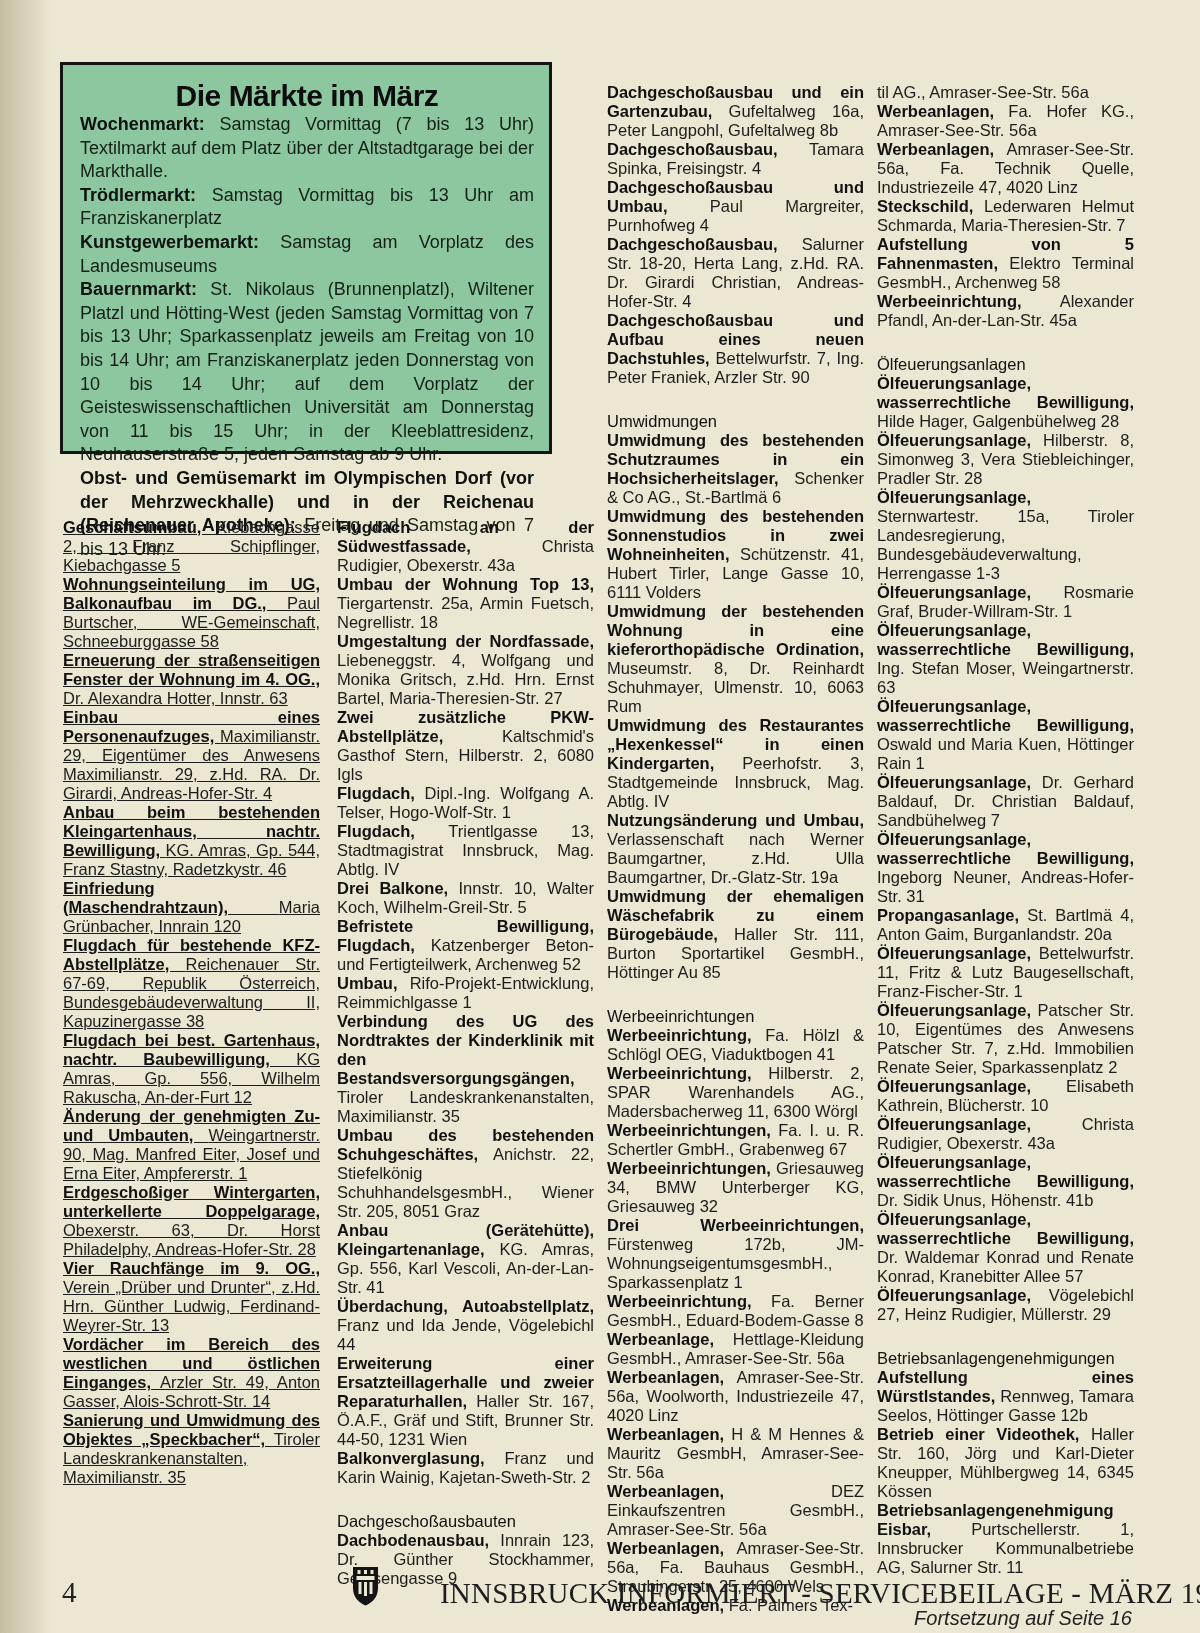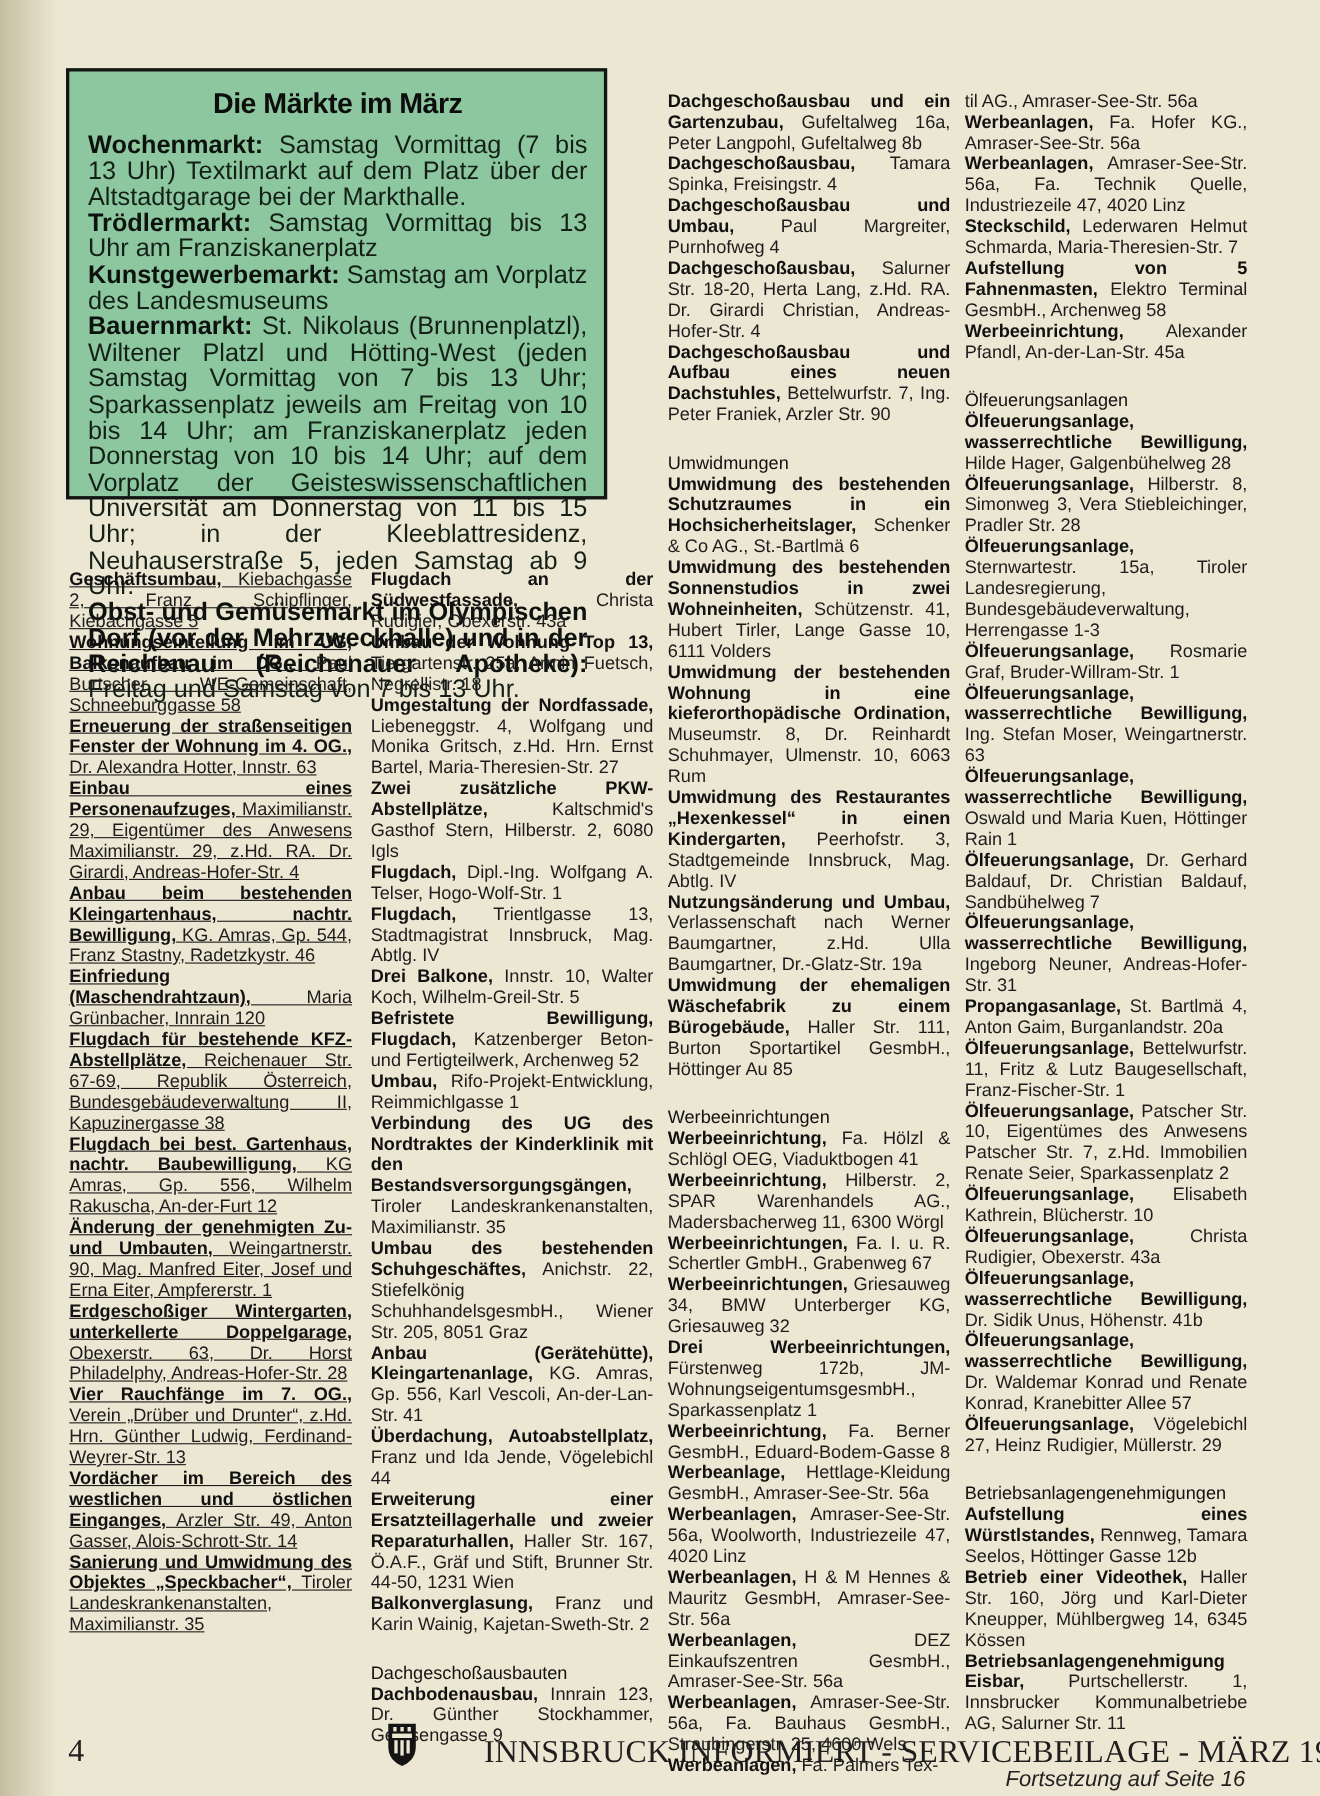--- a/index.html
+++ b/index.html
@@ -14,24 +14,24 @@
     background:linear-gradient(90deg, rgba(158,148,112,0.50), rgba(158,148,112,0.0));
     pointer-events:none;
   }
   
   .market-box{
     position:absolute; left:60px; top:62px; width:492px; height:392px;
     background:#8cc79f; border:3px solid #141414; box-sizing:border-box;
     padding:8px 15px 0 17px;
   }
   .market-box h1{
-    margin:6px 0 10px; text-align:center;
-    font-size:26px; font-weight:bold; letter-spacing:-0.5px; color:#0d0d0d;
+    margin:6px 0 0; text-align:center;
+    font-size:30px; font-weight:bold; letter-spacing:-0.5px; color:#0d0d0d;
   }
-  .m-item{ margin:0; font-size:23px; line-height:23.6px; text-align:justify; color:#123; color:#142017;}
+  .m-item{ margin:0; font-size:18px; line-height:23.6px; text-align:justify; color:#123; color:#142017;}
   .m-item b{ color:#0d120e; }
 
   
   .col{
     position:absolute; width:257px;
     font-size:16.5px; line-height:19px; text-align:justify;
     color:#1c1c1c;
     margin-top:28px;
   }
   #col-0{ left:63px;  top:490px;text-decoration:underline; }
@@ -79,21 +79,21 @@
       <p class="entry"><b>Geschäftsumbau, </b><span>Kiebachgasse 2, Franz Schipflinger, Kiebachgasse 5</span></p>
       <p class="entry"><b>Wohnungseinteilung im UG, Balkonaufbau im DG., </b><span>Paul Burtscher, WE-Gemeinschaft, Schneeburggasse 58</span></p>
       <p class="entry"><b>Erneuerung der straßenseitigen Fenster der Wohnung im 4. OG., </b><span>Dr. Alexandra Hotter, Innstr. 63</span></p>
       <p class="entry"><b>Einbau eines Personenaufzuges, </b><span>Maximilianstr. 29, Eigentümer des Anwesens Maximilianstr. 29, z.Hd. RA. Dr. Girardi, Andreas-Hofer-Str. 4</span></p>
       <p class="entry"><b>Anbau beim bestehenden Kleingartenhaus, nachtr. Bewilligung, </b><span>KG. Amras, Gp. 544, Franz Stastny, Radetzkystr. 46</span></p>
       <p class="entry"><b>Einfriedung (Maschendrahtzaun), </b><span>Maria Grünbacher, Innrain 120</span></p>
       <p class="entry"><b>Flugdach für bestehende KFZ-Abstellplätze, </b><span>Reichenauer Str. 67-69, Republik Österreich, Bundesgebäudeverwaltung II, Kapuzinergasse 38</span></p>
       <p class="entry"><b>Flugdach bei best. Gartenhaus, nachtr. Baubewilligung, </b><span>KG Amras, Gp. 556, Wilhelm Rakuscha, An-der-Furt 12</span></p>
       <p class="entry"><b>Änderung der genehmigten Zu- und Umbauten, </b><span>Weingartnerstr. 90, Mag. Manfred Eiter, Josef und Erna Eiter, Ampfererstr. 1</span></p>
       <p class="entry"><b>Erdgeschoßiger Wintergarten, unterkellerte Doppelgarage, </b><span>Obexerstr. 63, Dr. Horst Philadelphy, Andreas-Hofer-Str. 28</span></p>
-      <p class="entry"><b>Vier Rauchfänge im 7. OG., </b><span>Verein „Drüber und Drunter“, z.Hd. Hrn. Günther Ludwig, Ferdinand-Weyrer-Str. 13</span></p>
+      <p class="entry"><b>Vier Rauchfänge im 9. OG., </b><span>Verein „Drüber und Drunter“, z.Hd. Hrn. Günther Ludwig, Ferdinand-Weyrer-Str. 13</span></p>
       <p class="entry"><b>Vordächer im Bereich des westlichen und östlichen Einganges, </b><span>Arzler Str. 49, Anton Gasser, Alois-Schrott-Str. 14</span></p>
       <p class="entry"><b>Sanierung und Umwidmung des Objektes „Speckbacher“, </b><span>Tiroler Landeskrankenanstalten, Maximilianstr. 35</span></p>
     </div>
   <div class="col" id="col-1">
       <p class="entry"><b>Flugdach an der Südwestfassade, </b><span>Christa Rudigier, Obexerstr. 43a</span></p>
       <p class="entry"><b>Umbau der Wohnung Top 13, </b><span>Tiergartenstr. 25a, Armin Fuetsch, Negrellistr. 18</span></p>
       <p class="entry"><b>Umgestaltung der Nordfassade, </b><span>Liebeneggstr. 4, Wolfgang und Monika Gritsch, z.Hd. Hrn. Ernst Bartel, Maria-Theresien-Str. 27</span></p>
       <p class="entry"><b>Zwei zusätzliche PKW-Abstellplätze, </b><span>Kaltschmid's Gasthof Stern, Hilberstr. 2, 6080 Igls</span></p>
       <p class="entry"><b>Flugdach, </b><span>Dipl.-Ing. Wolfgang A. Telser, Hogo-Wolf-Str. 1</span></p>
       <p class="entry"><b>Flugdach, </b><span>Trientlgasse 13, Stadtmagistrat Innsbruck, Mag. Abtlg. IV</span></p>

